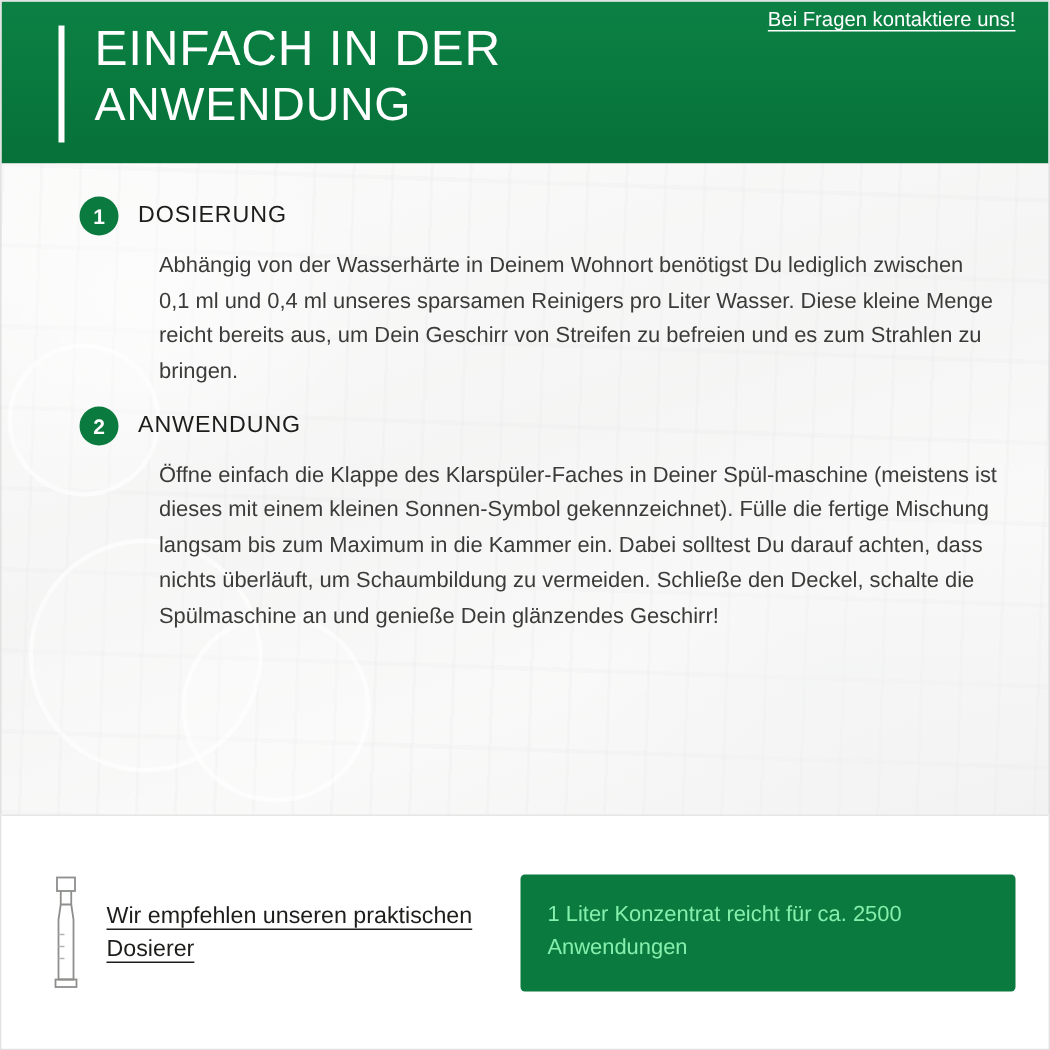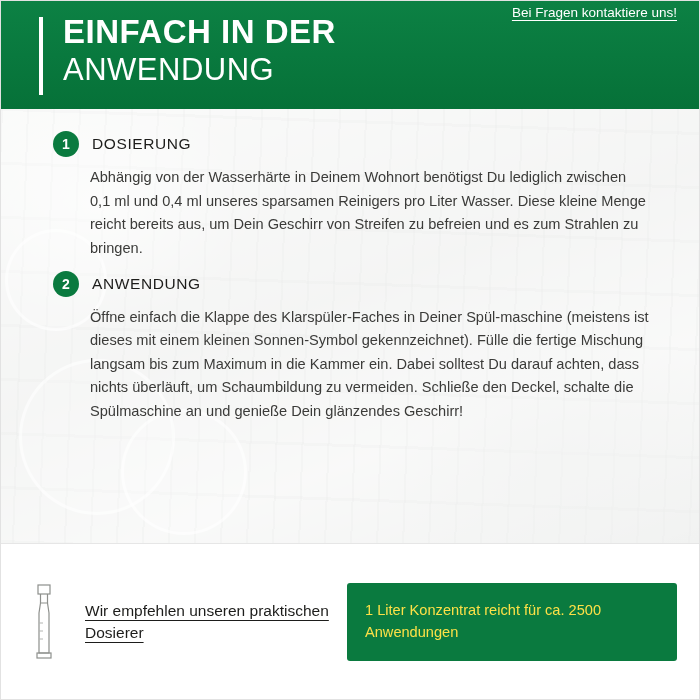--- a/index.html
+++ b/index.html
@@ -44,21 +44,21 @@
     left: 62px;
     top: 12px;
     color: #ffffff;
     font-size: 33px;
     font-weight: bold;
     letter-spacing: 0.5px;
     line-height: 1.18;
   }
   .header-title .line1 {
     display: block;
-    font-weight: bold;
+    font-weight: normal;
   }
   .header-title .line2 {
     display: block;
     font-weight: normal;
     font-size: 31px;
     letter-spacing: 0.5px;
   }
   .header-contact {
     position: absolute;
     right: 22px;
@@ -133,41 +133,41 @@
     justify-content: center;
     line-height: 1;
   }
   .step-title {
     font-size: 15.5px;
     font-weight: normal;
     color: #1d1d1b;
     letter-spacing: 0.6px;
   }
   .step-body {
-    margin-left: 37px;
+    margin-left: 53px;
     font-size: 14.6px;
     line-height: 1.62;
     color: #3b3b39;
     max-width: 560px;
   }
 
   
   .footer {
     position: relative;
     height: 156px;
     background: #ffffff;
     border-top: 1px solid #e6e6e6;
     display: flex;
     align-items: center;
   }
   .footer-left {
     width: 330px;
     display: flex;
     align-items: center;
-    gap: 24px;
+    gap: 10px;
     padding-left: 26px;
     box-sizing: border-box;
   }
   .doser-icon {
     width: 34px;
     height: 78px;
     position: relative;
     flex: 0 0 34px;
   }
   .footer-left-text {
@@ -177,21 +177,21 @@
     text-decoration: underline;
     text-underline-offset: 4px;
     cursor: pointer;
   }
   .footer-right {
     margin-left: auto;
     margin-right: 22px;
     width: 330px;
     min-height: 78px;
     background: #0a7a3f;
-    color: #fde047;
+    color: #86efac;
     border-radius: 3px;
     display: flex;
     align-items: center;
     padding: 16px 18px;
     box-sizing: border-box;
     font-size: 14.6px;
     line-height: 1.5;
   }
 </style>
 </head>

